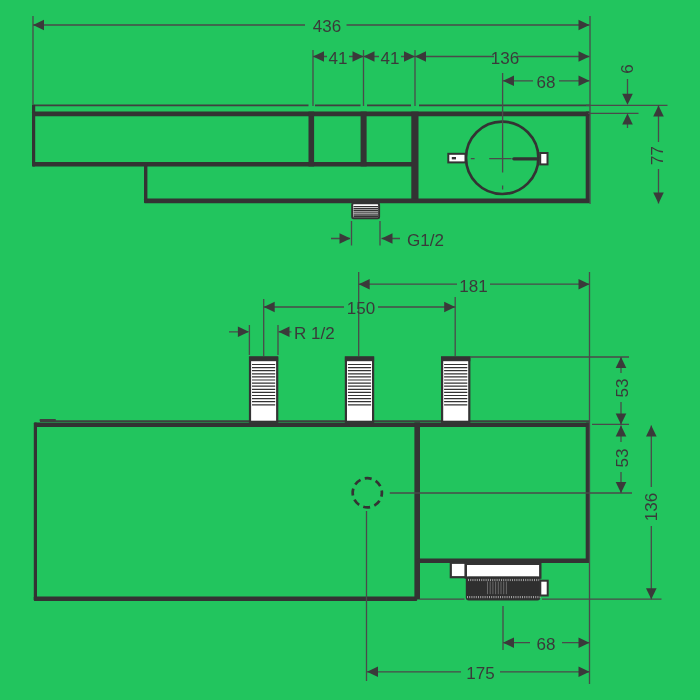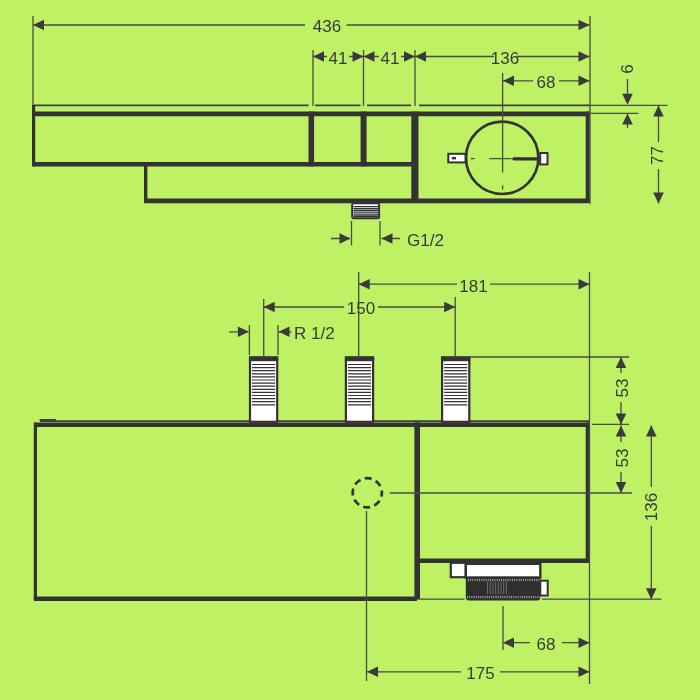--- a/index.html
+++ b/index.html
@@ -1,16 +1,16 @@
 <!DOCTYPE html>
 <html><head>
 <meta charset="utf-8">
 <style>
   html,body{margin:0;padding:0;background:#ffffff;}
-  .wrap{width:700px;height:700px;position:relative;background:#bef264;}
+  .wrap{width:700px;height:700px;position:relative;background:#22c55e;}
   svg{display:block;}
   text{font-family:"Liberation Sans", sans-serif;font-size:17px;fill:#3a3a3a;}
 </style>
 </head>
 <body>
 <div class="wrap">
 <svg width="700" height="700" viewBox="0 0 700 700">
 <defs></defs>
 
 <g stroke="#3f3f3f" stroke-width="1.8" fill="none">

